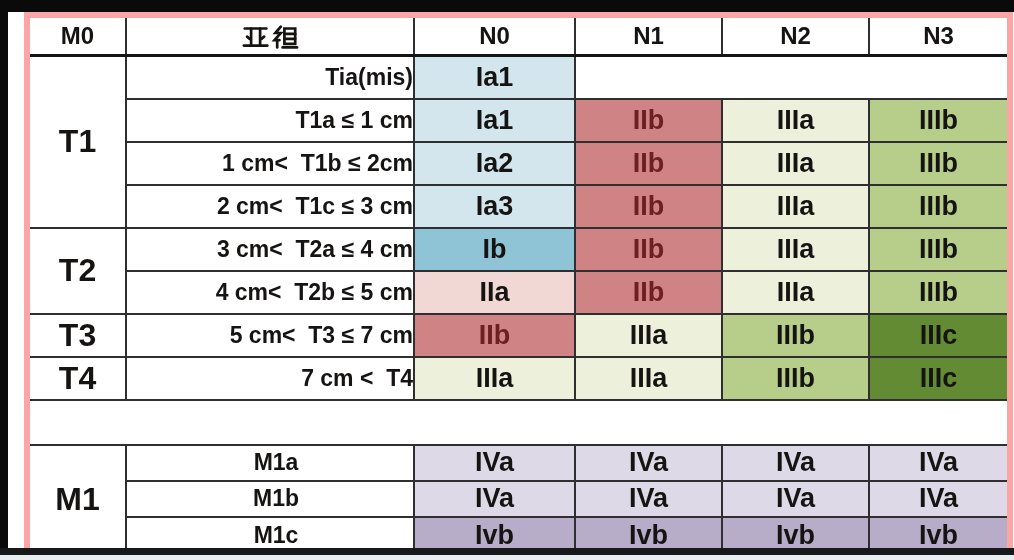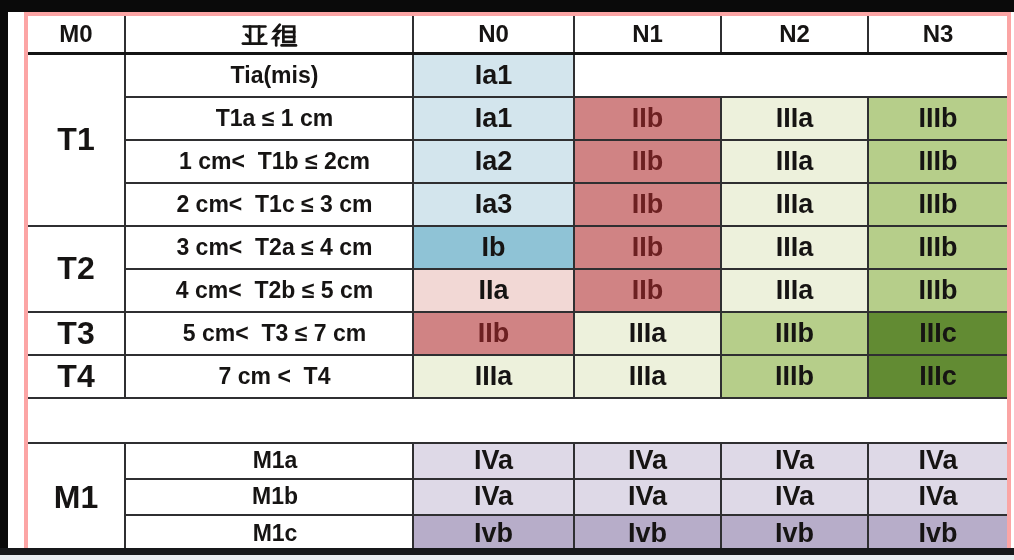--- a/index.html
+++ b/index.html
@@ -4,30 +4,30 @@
 <style>
   html,body{margin:0;padding:0;}
   body{font-family:"Liberation Sans","DejaVu Sans",sans-serif;background:#ffffff;}
   .screen{position:relative;width:1014px;height:560px;background:#ffffff;overflow:hidden;}
   .top-bar{position:absolute;left:0;top:0;width:1014px;height:12px;background:#0a0a0a;}
   .bottom-band{position:absolute;left:0;top:548px;width:1014px;height:7px;background:#16181a;}
   .bottom-light{position:absolute;left:0;top:555px;width:1014px;height:5px;background:#e8edf0;}
   .left-strip{position:absolute;left:0;top:0;width:8px;height:555px;background:#0a0a0a;}
 
   table.staging{position:absolute;left:24px;top:12px;width:983px;border-collapse:collapse;
-    table-layout:fixed;border:4px solid #fca5a5;}
+    table-layout:fixed;border:6px solid #fca5a5;}
   td,th{border:2px solid #2f2f31;padding:0;text-align:center;vertical-align:middle;
     font-weight:bold;color:#161413;overflow:hidden;}
   th{height:36px;font-size:24px;background:#ffffff;border-bottom:3px solid #141414;}
   tr.trow{height:43px;}
   tr.spacer{height:45px;}
   tr.m1row{height:36px;}
   tr.m1last{height:39px;}
   td.group{font-size:32px;background:#ffffff;}
-  td.label{font-size:23px;text-align:center;padding-left:11px;background:#ffffff;white-space:pre;}
+  td.label{font-size:23px;text-align:right;padding-left:11px;background:#ffffff;white-space:pre;}
   td.label.center-label{text-align:center;padding-left:12px;}
   td.val{font-size:27px;}
   td.empty-merge{background:#ffffff;border-left:none;border-right:none;}
   td.spacer-cell{background:#ffffff;border-left:none;border-right:none;}
   .subgroup-svg{display:inline-block;vertical-align:middle;}
 </style>
 </head>
 <body>
 
 <div class="screen">

